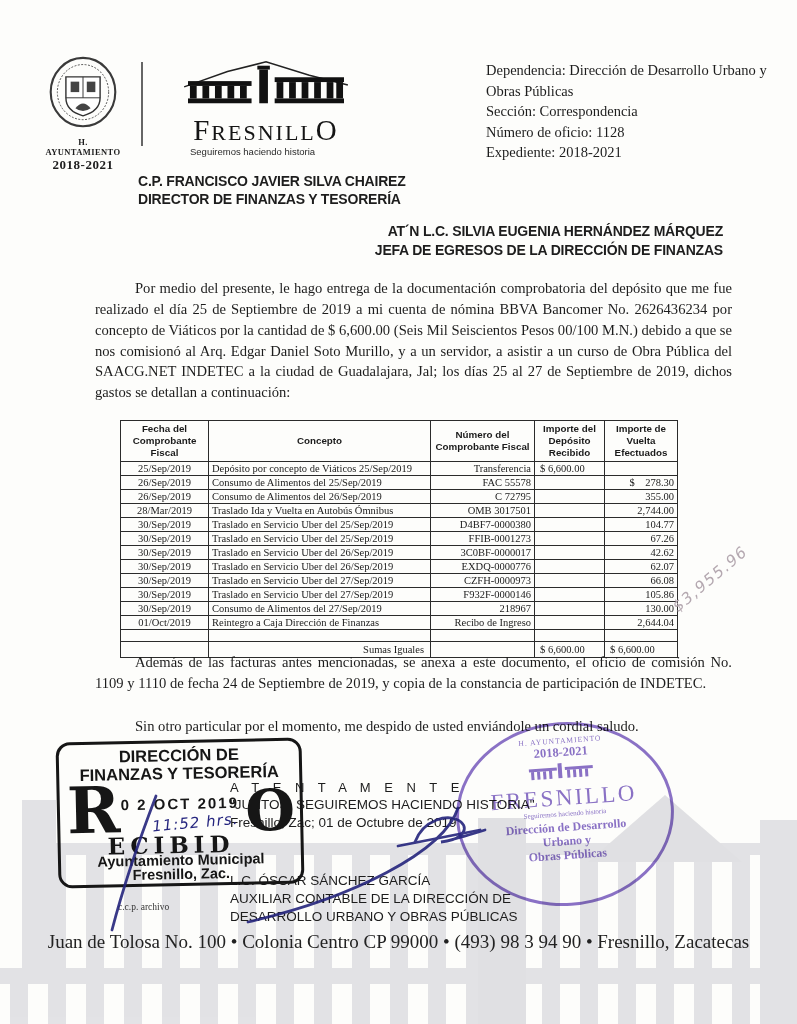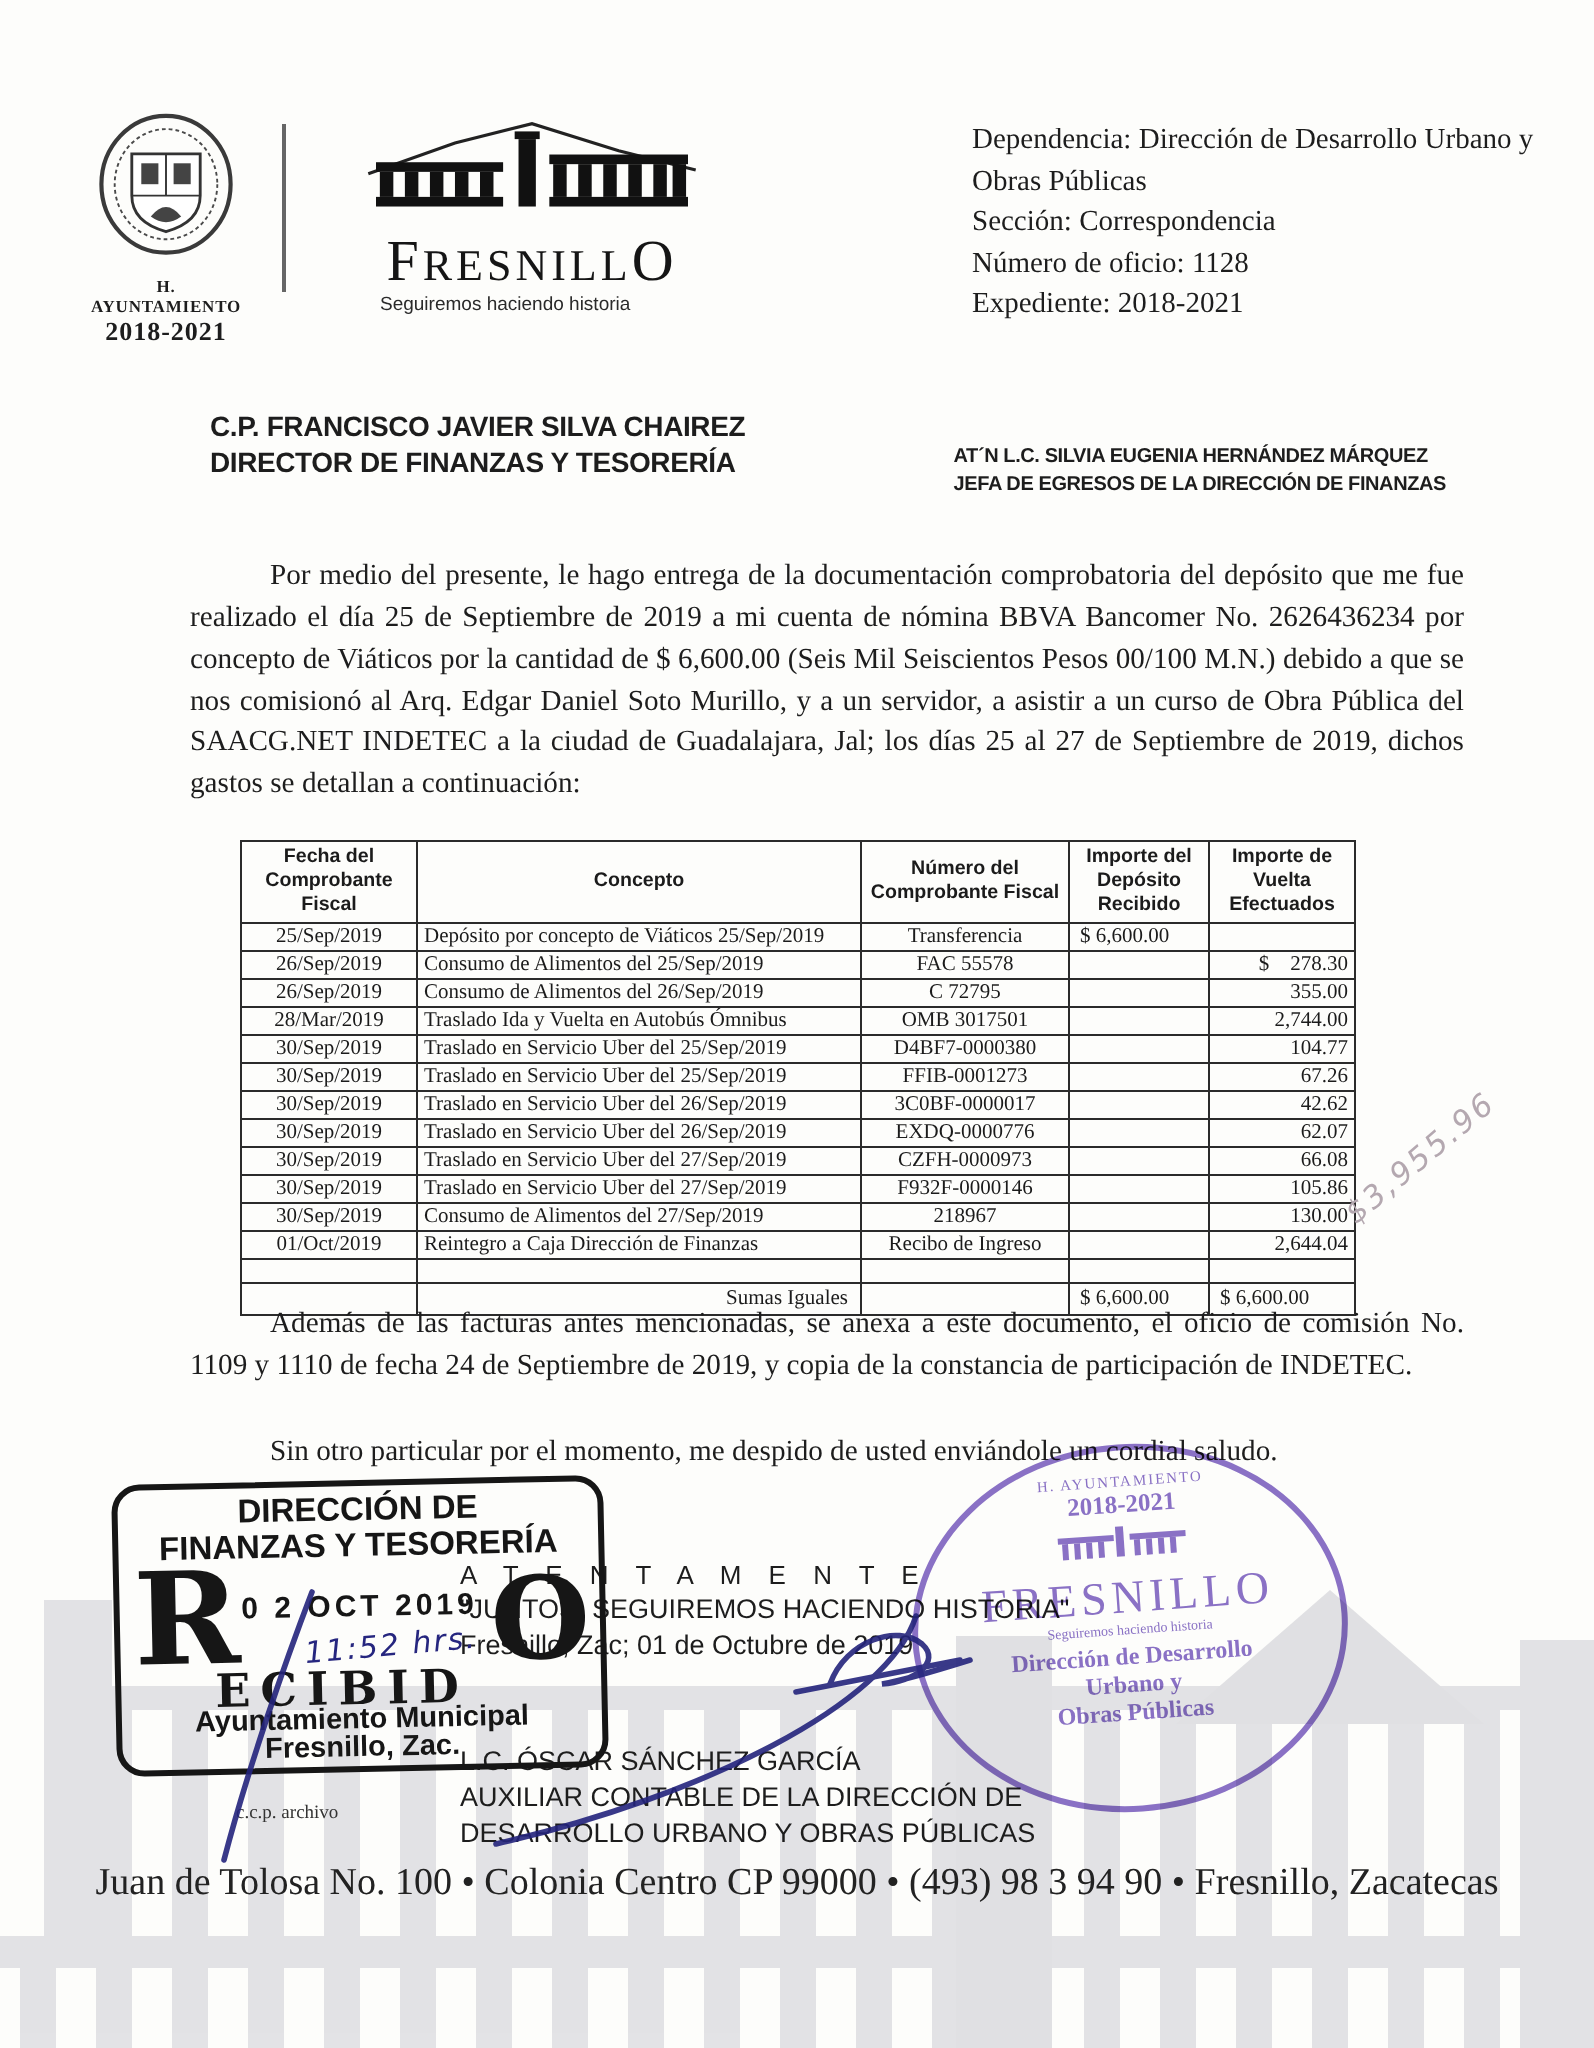--- a/index.html
+++ b/index.html
@@ -15,37 +15,37 @@
   .seal-cap2{font-size:13px;font-weight:bold;letter-spacing:.5px;}
   .hdr-divider{position:absolute;left:141px;top:62px;width:1.5px;height:84px;background:#666;z-index:1;}
   .logo{position:absolute;left:156px;top:58px;width:220px;text-align:center;z-index:1;}
   .wordmark{font-family:"Liberation Serif",serif;color:#151515;letter-spacing:2px;line-height:1;margin-top:2px;}
   .wm-big{font-size:29px;} .wm-small{font-size:22px;}
   .tagline{font-family:"Liberation Sans",sans-serif;font-size:9.5px;color:#2a2a2a;text-align:left;margin-left:34px;margin-top:1px;}
 
   .meta{position:absolute;left:486px;top:60px;width:304px;font-size:14.5px;line-height:1.42;z-index:1;}
   .meta b{font-weight:normal;}
 
-  .recipient{position:absolute;left:105px;top:172px;font-family:"Liberation Sans",sans-serif;
-             font-weight:bold;font-size:14px;line-height:1.3;letter-spacing:-.2px;z-index:1;margin-top:32px;}
-  .attention{position:absolute;right:74px;top:222px;font-family:"Liberation Sans",sans-serif;
-             font-weight:bold;font-size:10px;line-height:1.35;letter-spacing:-.2px;z-index:1;}
+  .recipient{position:absolute;left:138px;top:172px;font-family:"Liberation Sans",sans-serif;
+             font-weight:bold;font-size:14px;line-height:1.3;letter-spacing:-.2px;z-index:1;}
+  .attention{position:absolute;right:74px;top:222px;text-align:right;font-family:"Liberation Sans",sans-serif;
+             font-weight:bold;font-size:14px;line-height:1.35;letter-spacing:-.2px;z-index:1;}
 
   .para{position:absolute;left:95px;width:637px;text-align:justify;font-size:14.6px;line-height:1.43;
         text-indent:40px;z-index:1;}
   .p1{top:278px;} .p2{top:652px;} .p3{top:716px;}
 
   
   .tablewrap{position:absolute;left:120px;top:420px;width:557px;z-index:1;}
   table{border-collapse:collapse;width:100%;table-layout:fixed;font-size:10.5px;color:#1b1b1b;}
   th,td{border:1px solid #2b2b2b;padding:0 3px;overflow:hidden;}
   th{font-family:"Liberation Sans",sans-serif;font-weight:bold;font-size:9.8px;line-height:1.2;
      text-align:center;vertical-align:middle;height:40px;white-space:normal;}
   td{height:13px;line-height:13px;white-space:nowrap;}
-  td.c0{text-align:center;} td.c1{text-align:left;} td.c2{text-align:center;}
+  td.c0{text-align:center;} td.c1{text-align:left;} td.c2{text-align:right;}
   td.c3{text-align:left;padding-left:5px;} td.c4{text-align:right;padding-right:3px;white-space:pre;}
   tr.gap td{height:11px;border-left-color:#2b2b2b;}
   tr.sum td{height:15px;}
   td.sumlbl{text-align:right;padding-right:6px;}
   td.sumval{text-align:left;padding-left:5px;}
 
   
   .pencil{position:absolute;left:664px;top:570px;transform:rotate(-40deg);color:var(--pencil,#b4a8b0);
           font-family:"DejaVu Sans",sans-serif;font-style:italic;font-size:15.5px;letter-spacing:1.5px;z-index:1;}
 

